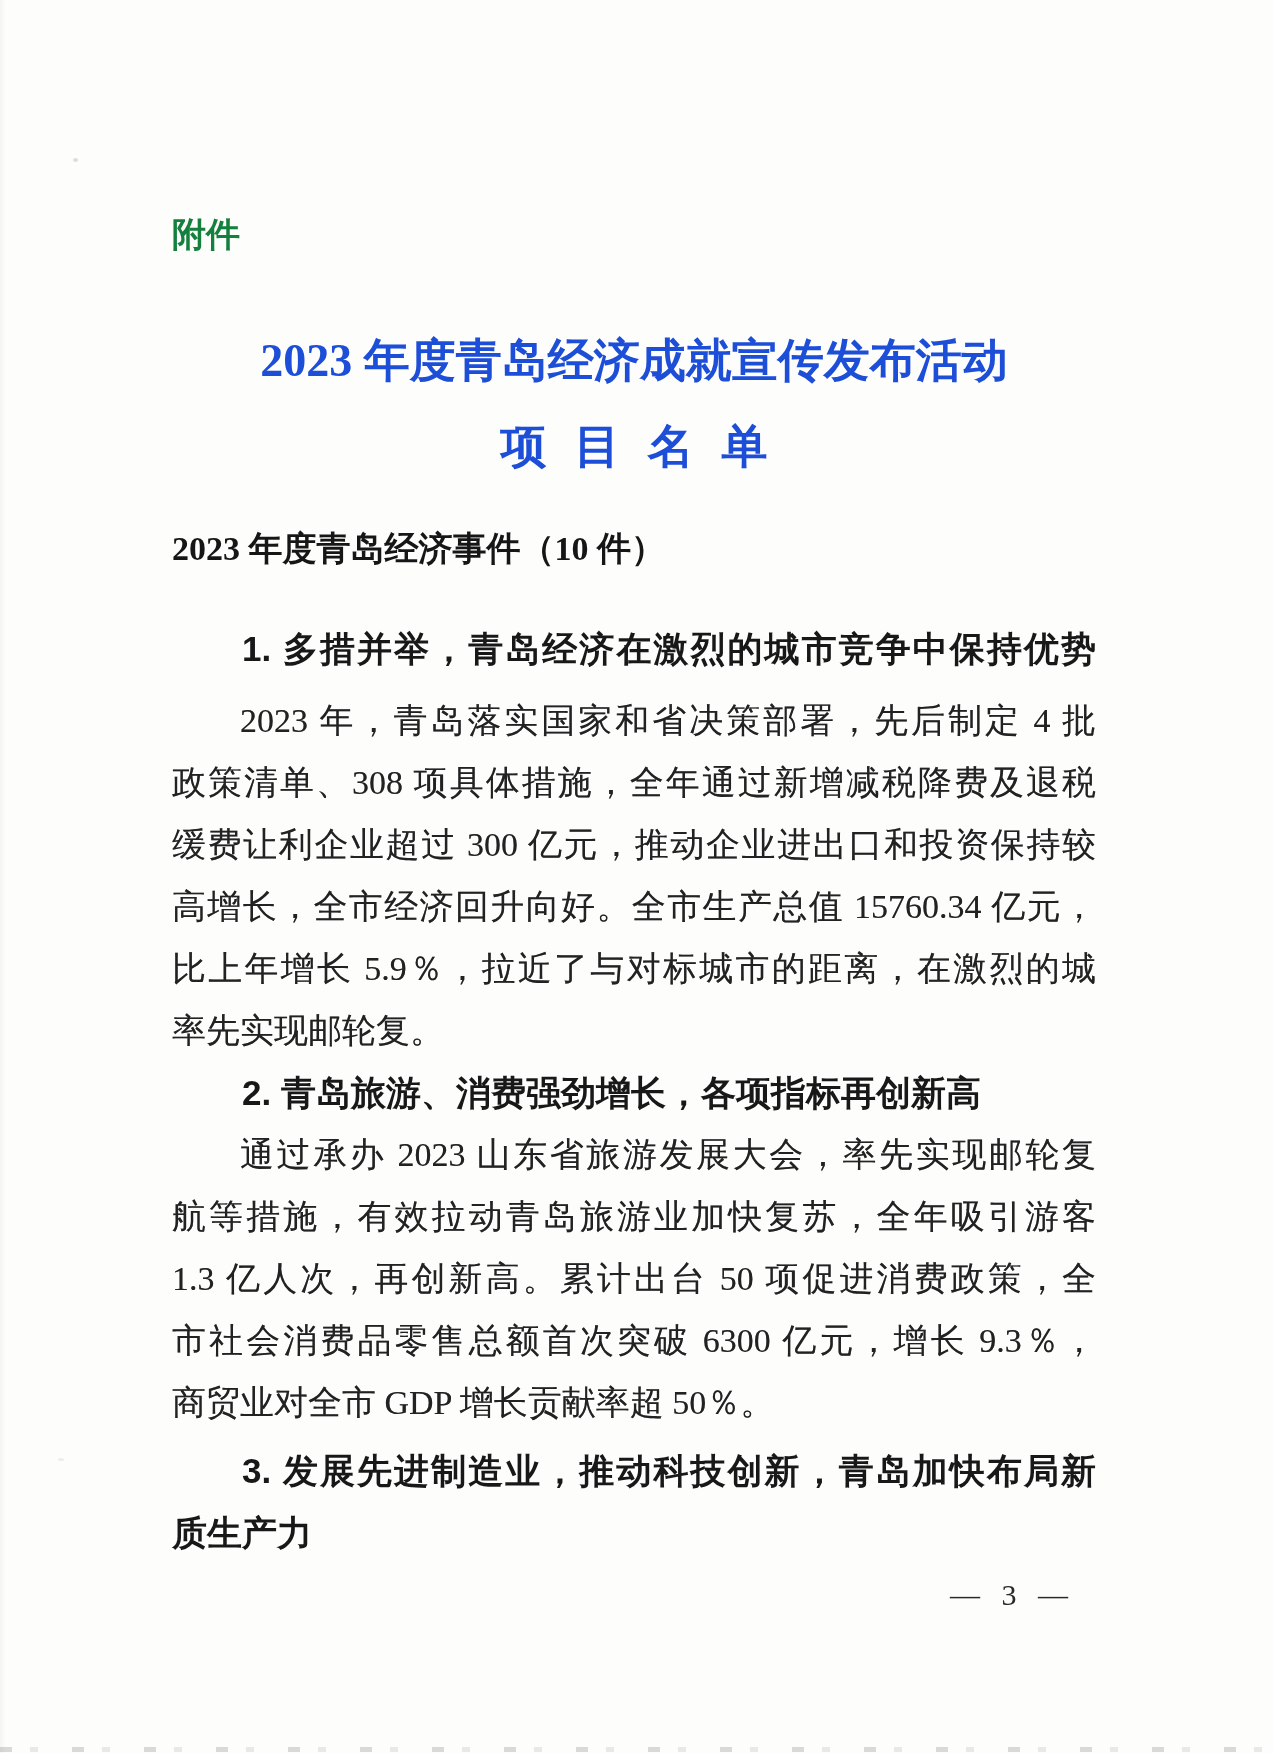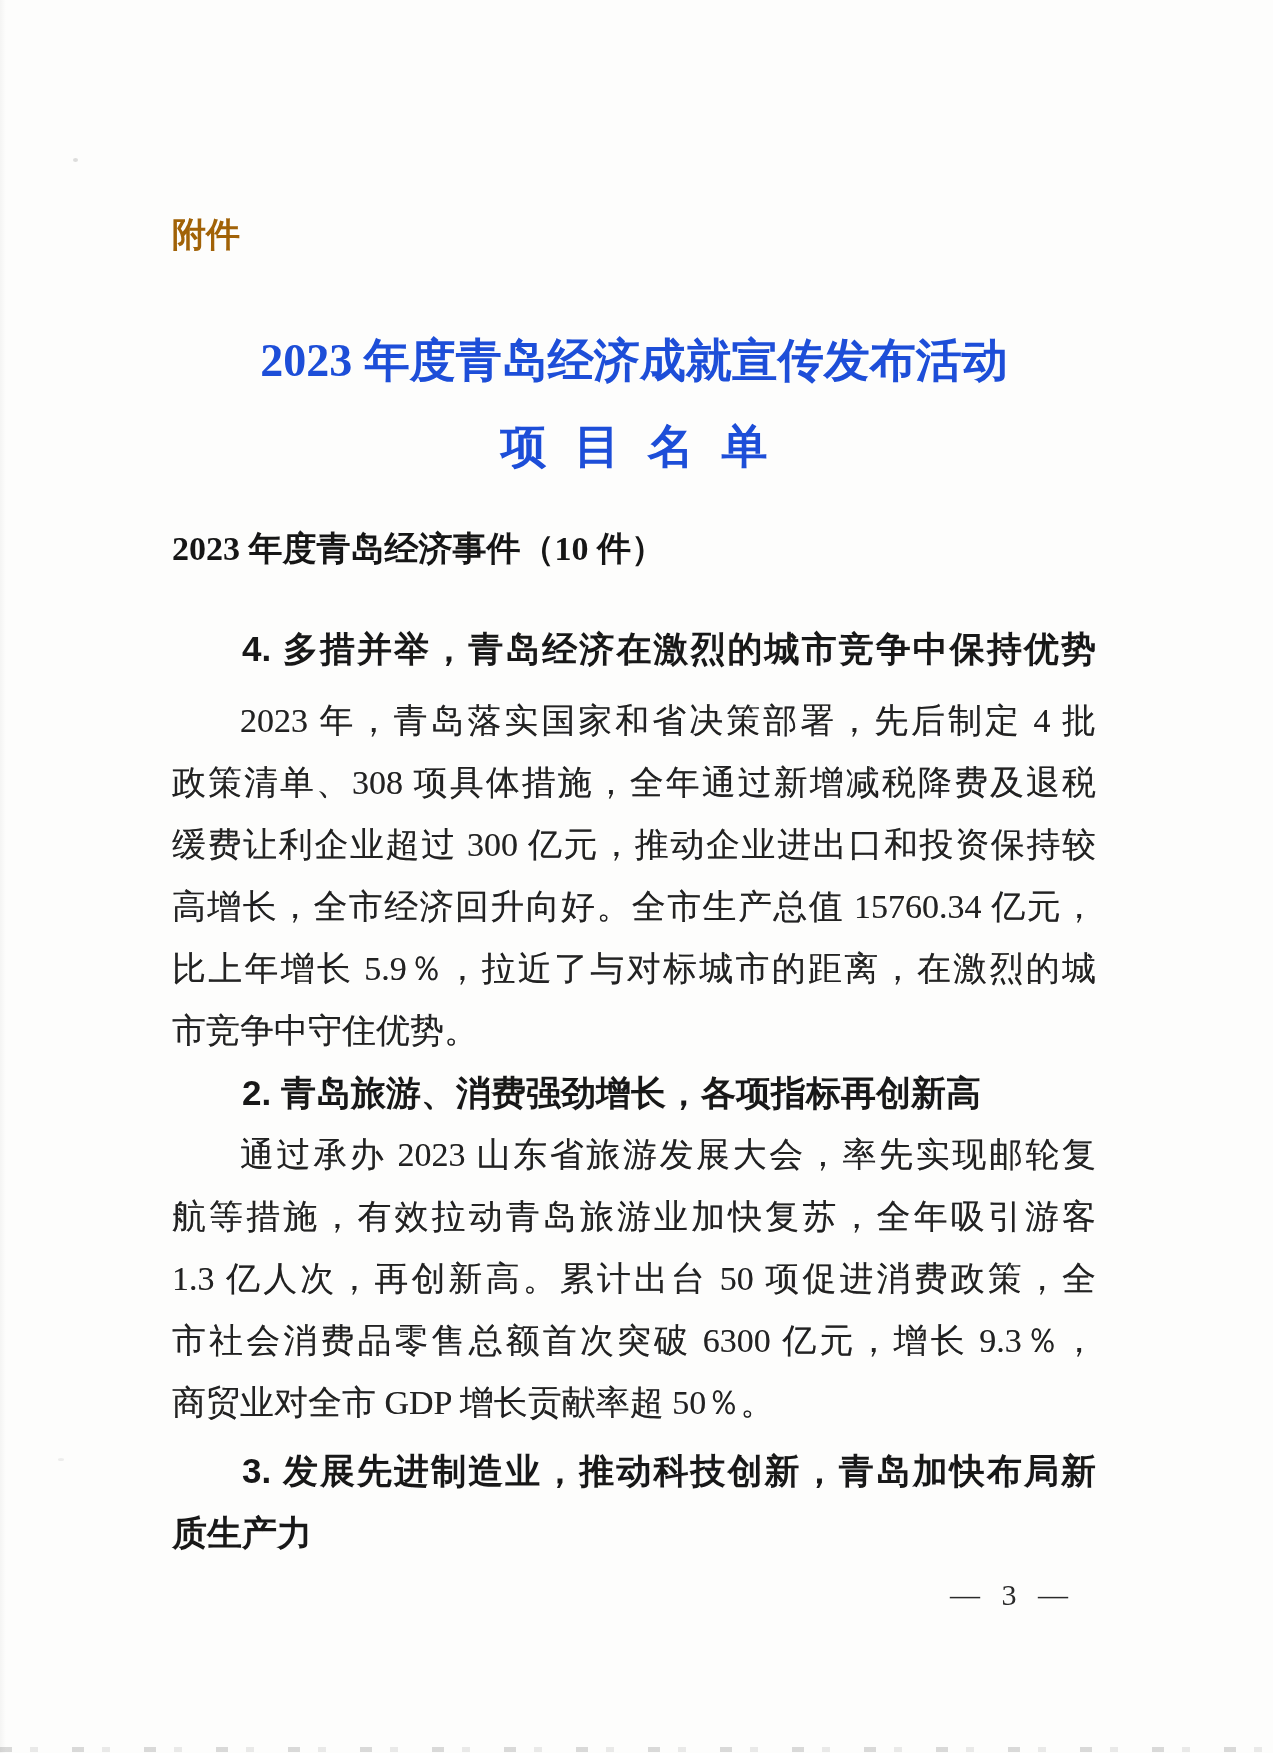--- a/index.html
+++ b/index.html
@@ -12,21 +12,21 @@
     padding:0 177px 0 172px;
     overflow:hidden;
     font-family:"Liberation Serif","DejaVu Serif",serif;
     color:#1f1f1f;
   }
   
   .attachment{
     margin-top:214px;
     font-family:"Liberation Sans","DejaVu Sans",sans-serif;
     font-weight:700;font-size:34px;line-height:40px;
-    color:#a16207;
+    color:#15803d;
   }
   
   .doc-title{
     font-weight:700;font-size:46px;line-height:58px;
     text-align:center;white-space:nowrap;color:#1d4ed8;
   }
   .doc-title.line1{margin-top:78px;}
   .doc-title.line2{margin-top:28px;letter-spacing:0.6em;padding-left:0.6em;}
   
   .subtitle{
@@ -79,28 +79,28 @@
 
 <div class="page">
 
   <div class="attachment">附件</div>
 
   <div class="doc-title line1">2023 年度青岛经济成就宣传发布活动</div>
   <div class="doc-title line2">项目名单</div>
 
   <div class="subtitle">2023 年度青岛经济事件（10 件）</div>
 
-  <div class="hline indent jl mt-sec1">4. 多措并举，青岛经济在激烈的城市竞争中保持优势</div>
+  <div class="hline indent jl mt-sec1">1. 多措并举，青岛经济在激烈的城市竞争中保持优势</div>
   <div class="mt-para1">
     <div class="bline indent jl">2023 年，青岛落实国家和省决策部署，先后制定 4 批</div>
     <div class="bline jl">政策清单、308 项具体措施，全年通过新增减税降费及退税</div>
     <div class="bline jl">缓费让利企业超过 300 亿元，推动企业进出口和投资保持较</div>
     <div class="bline jl">高增长，全市经济回升向好。全市生产总值 15760.34 亿元，</div>
     <div class="bline jl">比上年增长 5.9％，拉近了与对标城市的距离，在激烈的城</div>
-    <div class="bline">市竞争中守住优势。</div>
+    <div class="bline">率先实现邮轮复。</div>
   </div>
 
   <div class="hline indent">2. 青岛旅游、消费强劲增长，各项指标再创新高</div>
   <div>
     <div class="bline indent jl">通过承办 2023 山东省旅游发展大会，率先实现邮轮复</div>
     <div class="bline jl">航等措施，有效拉动青岛旅游业加快复苏，全年吸引游客</div>
     <div class="bline jl">1.3 亿人次，再创新高。累计出台 50 项促进消费政策，全</div>
     <div class="bline jl">市社会消费品零售总额首次突破 6300 亿元，增长 9.3％，</div>
     <div class="bline">商贸业对全市 GDP 增长贡献率超 50％。</div>
   </div>

